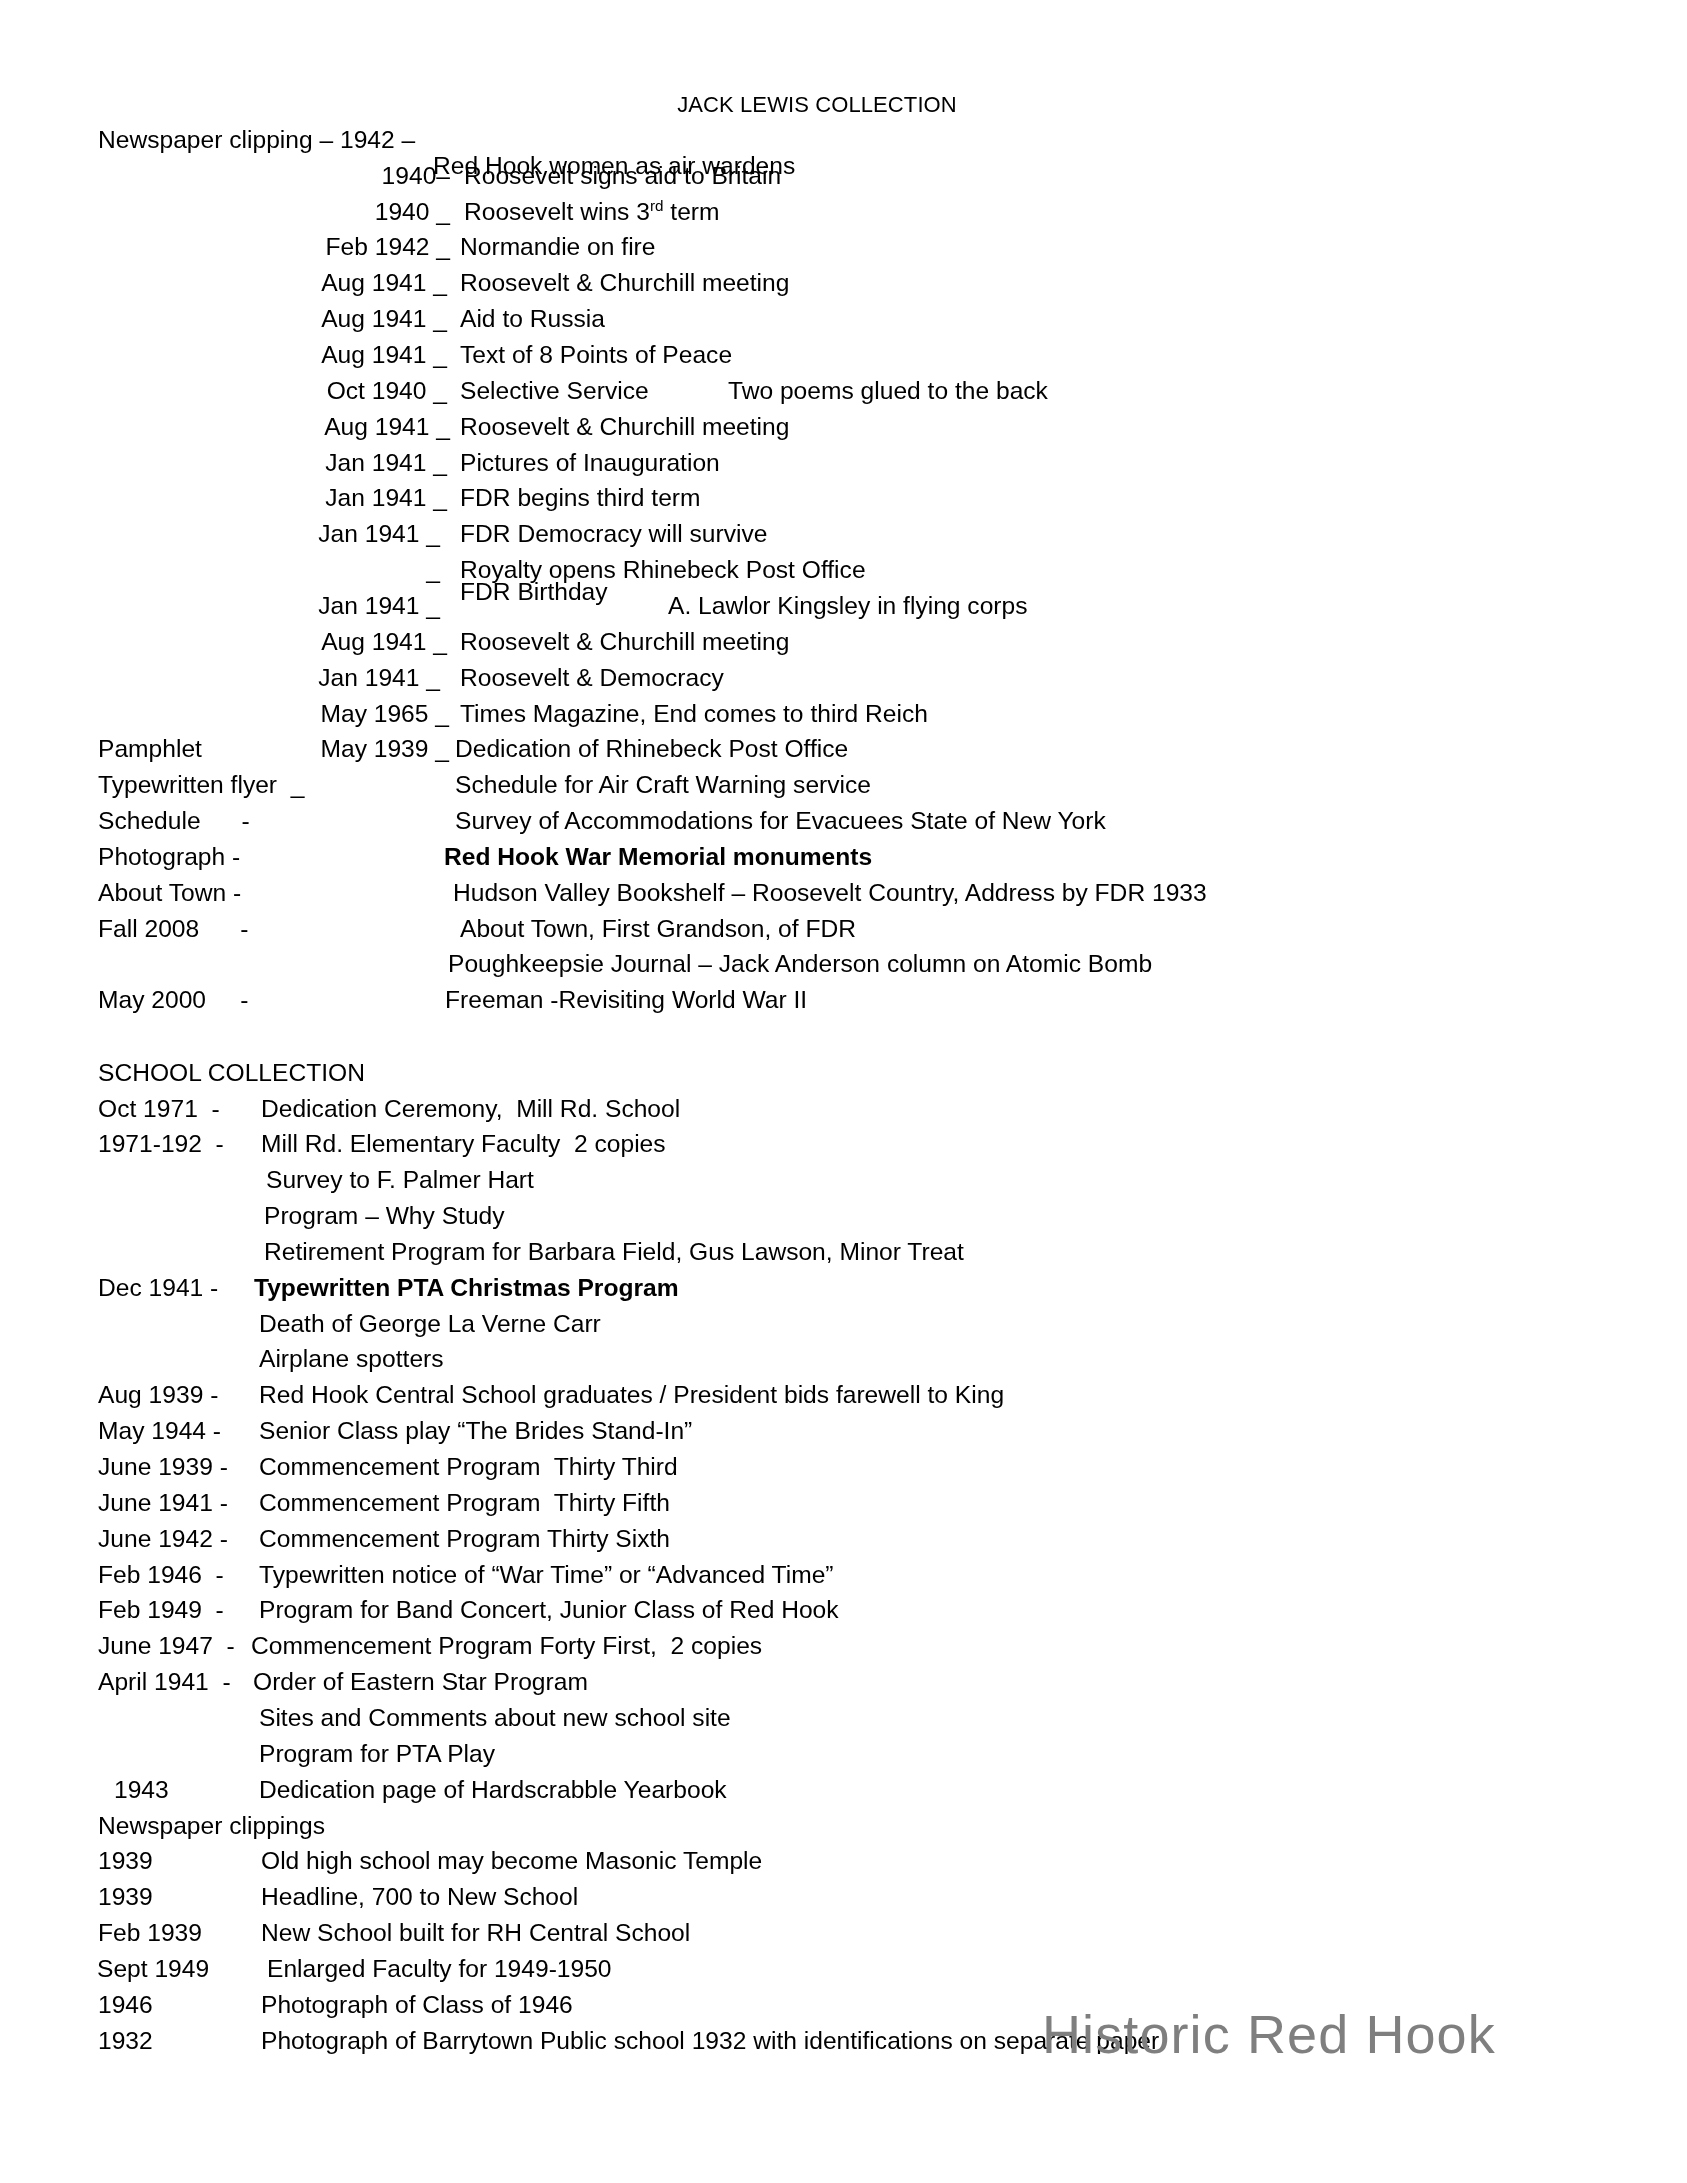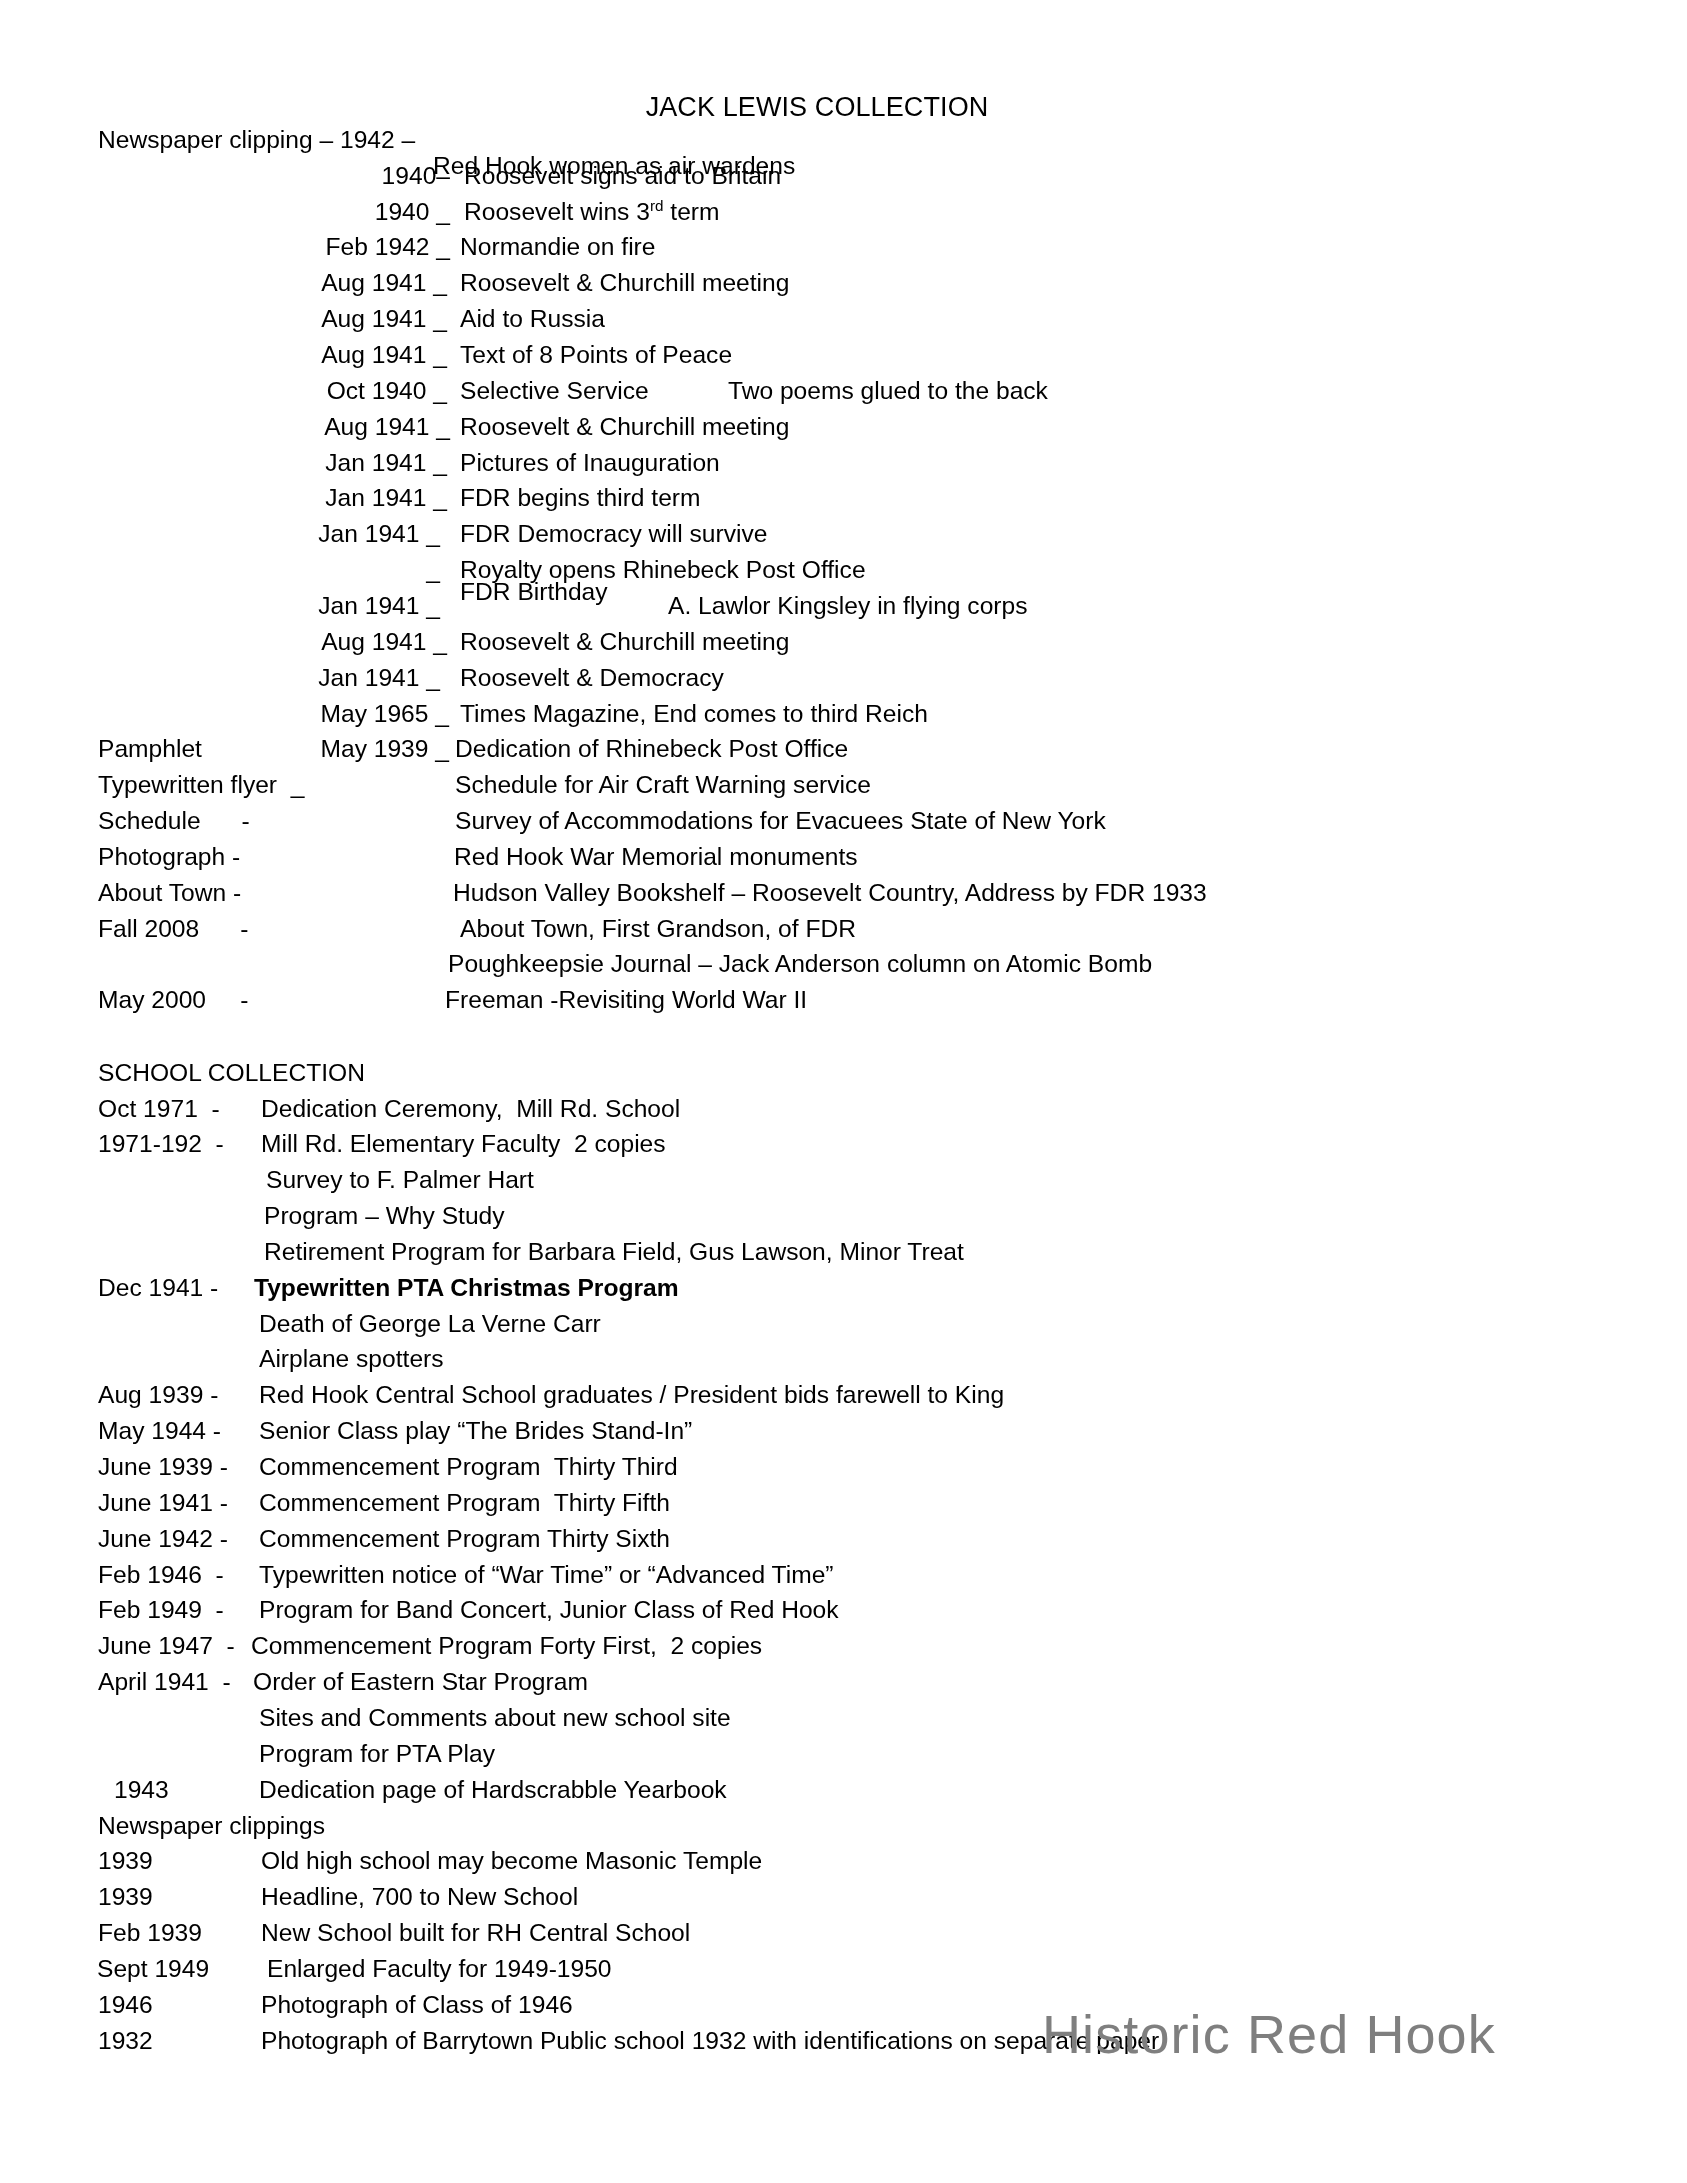--- a/index.html
+++ b/index.html
@@ -23,21 +23,21 @@
     width: 1687px;
     padding: 0;
   }
   
   .title {
     position: absolute;
     left: 0;
     top: 92px;
     width: 1634px;
     text-align: center;
-    font-size: 27px;
+    font-size: 22px;
     letter-spacing: 0.1px;
     white-space: pre;
   }
   
   .ln {
     position: absolute;
     font-size: 24.6px;
     white-space: pre;
     line-height: 1;
   }
@@ -131,21 +131,21 @@
     <div class="dt" style="left:176px; top:737px; width:273px;">May 1939 _</div>
     <div class="ln" style="left:455px; top:737px;">Dedication of Rhinebeck Post Office</div>
 
     <div class="ln" style="left:98px; top:773px;">Typewritten flyer  _</div>
     <div class="ln" style="left:455px; top:773px;">Schedule for Air Craft Warning service</div>
 
     <div class="ln" style="left:98px; top:809px;">Schedule      -</div>
     <div class="ln" style="left:455px; top:809px;">Survey of Accommodations for Evacuees State of New York</div>
 
     <div class="ln" style="left:98px; top:845px;">Photograph -</div>
-    <div class="ln" style="left:454px; top:845px;">Red Hook War Memorial monuments</div>
+    <div class="ln" style="left:444px; top:845px;font-weight:bold;">Red Hook War Memorial monuments</div>
 
     <div class="ln" style="left:98px; top:881px;">About Town -</div>
     <div class="ln" style="left:453px; top:881px;">Hudson Valley Bookshelf – Roosevelt Country, Address by FDR 1933</div>
 
     <div class="ln" style="left:98px; top:917px;">Fall 2008      -</div>
     <div class="ln" style="left:460px; top:917px;">About Town, First Grandson, of FDR</div>
 
     <div class="ln" style="left:448px; top:952px;">Poughkeepsie Journal – Jack Anderson column on Atomic Bomb</div>
 
     <div class="ln" style="left:98px; top:988px;">May 2000     -</div>

